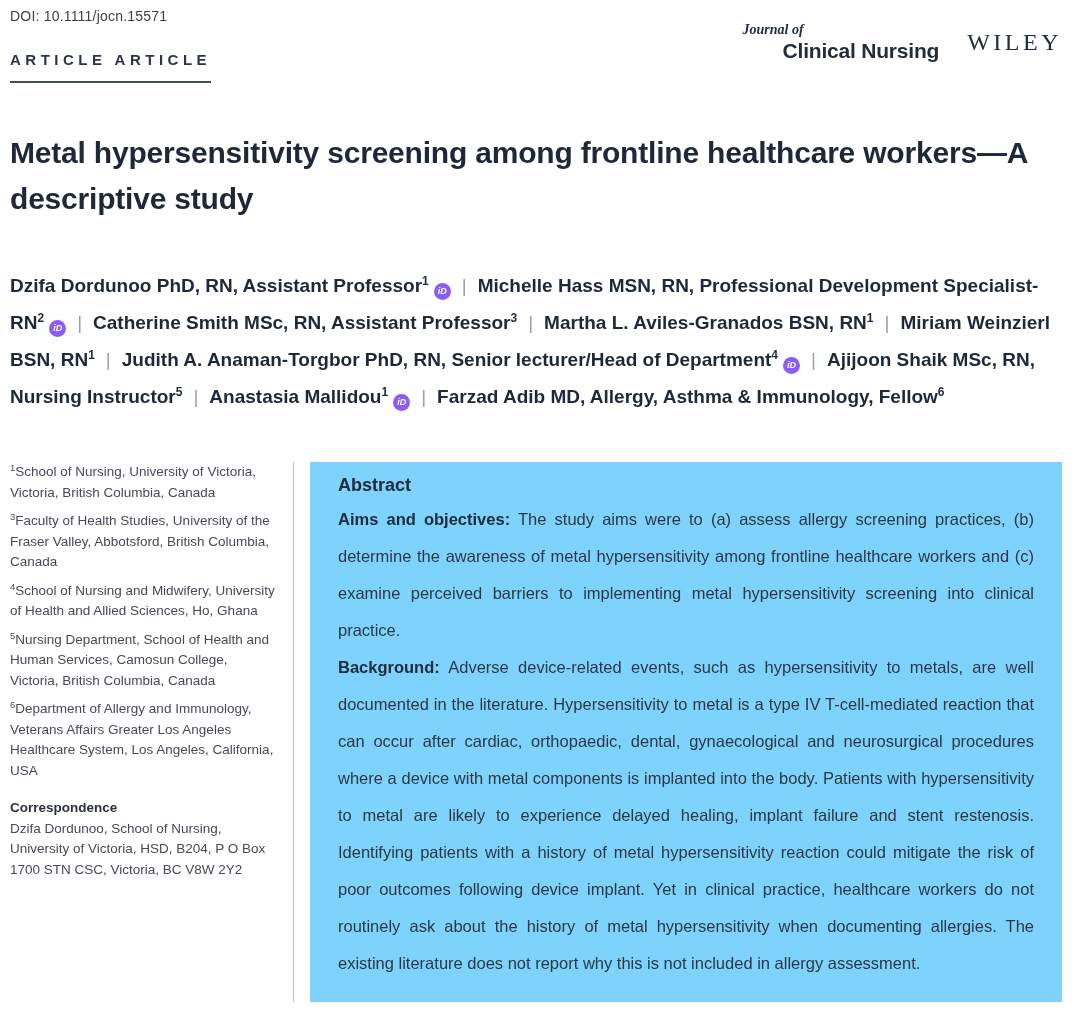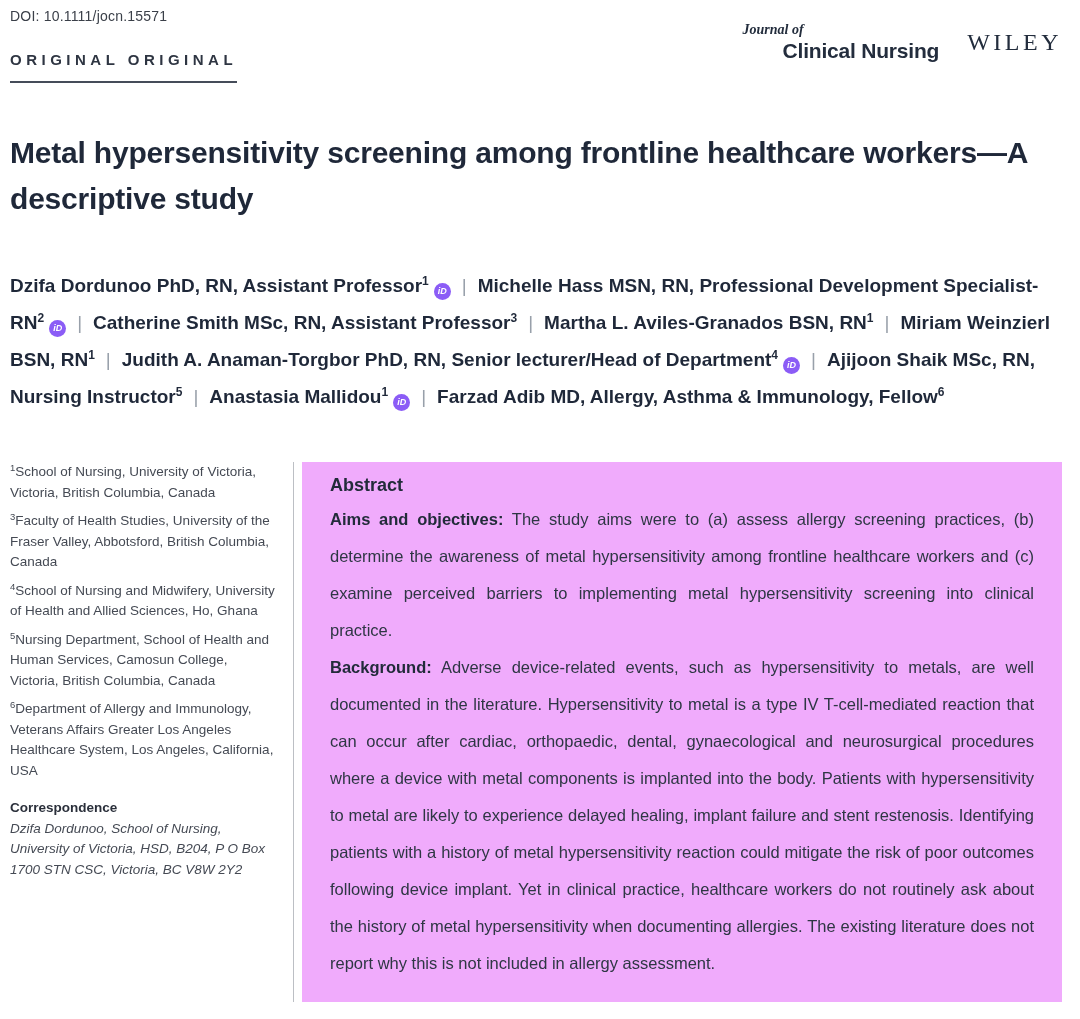--- a/index.html
+++ b/index.html
@@ -57,45 +57,45 @@
     cursor: pointer;
   }
 
   
   .columns { display: flex; margin-top: 47px; align-items: stretch; min-height: 480px; }
   .aside { width: 283px; flex: 0 0 283px; padding-right: 14px; }
   .v-divider { width: 1px; background: #bcbfc4; flex: 0 0 1px; }
   .aff { font-size: 13.5px; line-height: 20.5px; color: #454a54; margin-bottom: 8px; }
   .aff sup { font-size: 9.5px; vertical-align: super; line-height: 0; }
   .corr-heading { margin-top: 17px; font-size: 13.5px; font-weight: bold; color: #2b303b; line-height: 20.5px; }
-  .corr-text { font-size: 13.5px; line-height: 20.5px; color: #454a54; font-style: italic; }
+  .corr-text { font-size: 13.5px; line-height: 20.5px; color: #454a54; }
 
   .abstract-box {
     flex: 1;
-    margin-left: 8px;
-    background: #f0abfc;
+    margin-left: 16px;
+    background: #7dd3fc;
     padding: 13px 28px 20px 28px;
   }
   .abstract-heading { font-size: 18px; font-weight: bold; color: #222b3a; margin-bottom: 5px; }
   .abstract-box p {
     font-size: 16.5px; line-height: 37px; color: #2e3644;
     text-align: justify;
     hyphens: auto; -webkit-hyphens: auto;
   }
   .abstract-box p b { color: #222b3a; }
 </style>
 </head>
 <body>
 
 <div class="page">
 
   <div class="header-row">
     <div>
       <div class="doi">DOI: 10.1111/jocn.15571</div>
-      <div class="article-type">ORIGINAL ORIGINAL</div>
+      <div class="article-type">ARTICLE ARTICLE</div>
     </div>
     <div class="journal-logo">
       <div class="journal-name">
         <div class="journal-of">Journal of</div>
         <div class="journal-title">Clinical Nursing</div>
       </div>
       <div class="publisher">WILEY</div>
     </div>
   </div>
 

